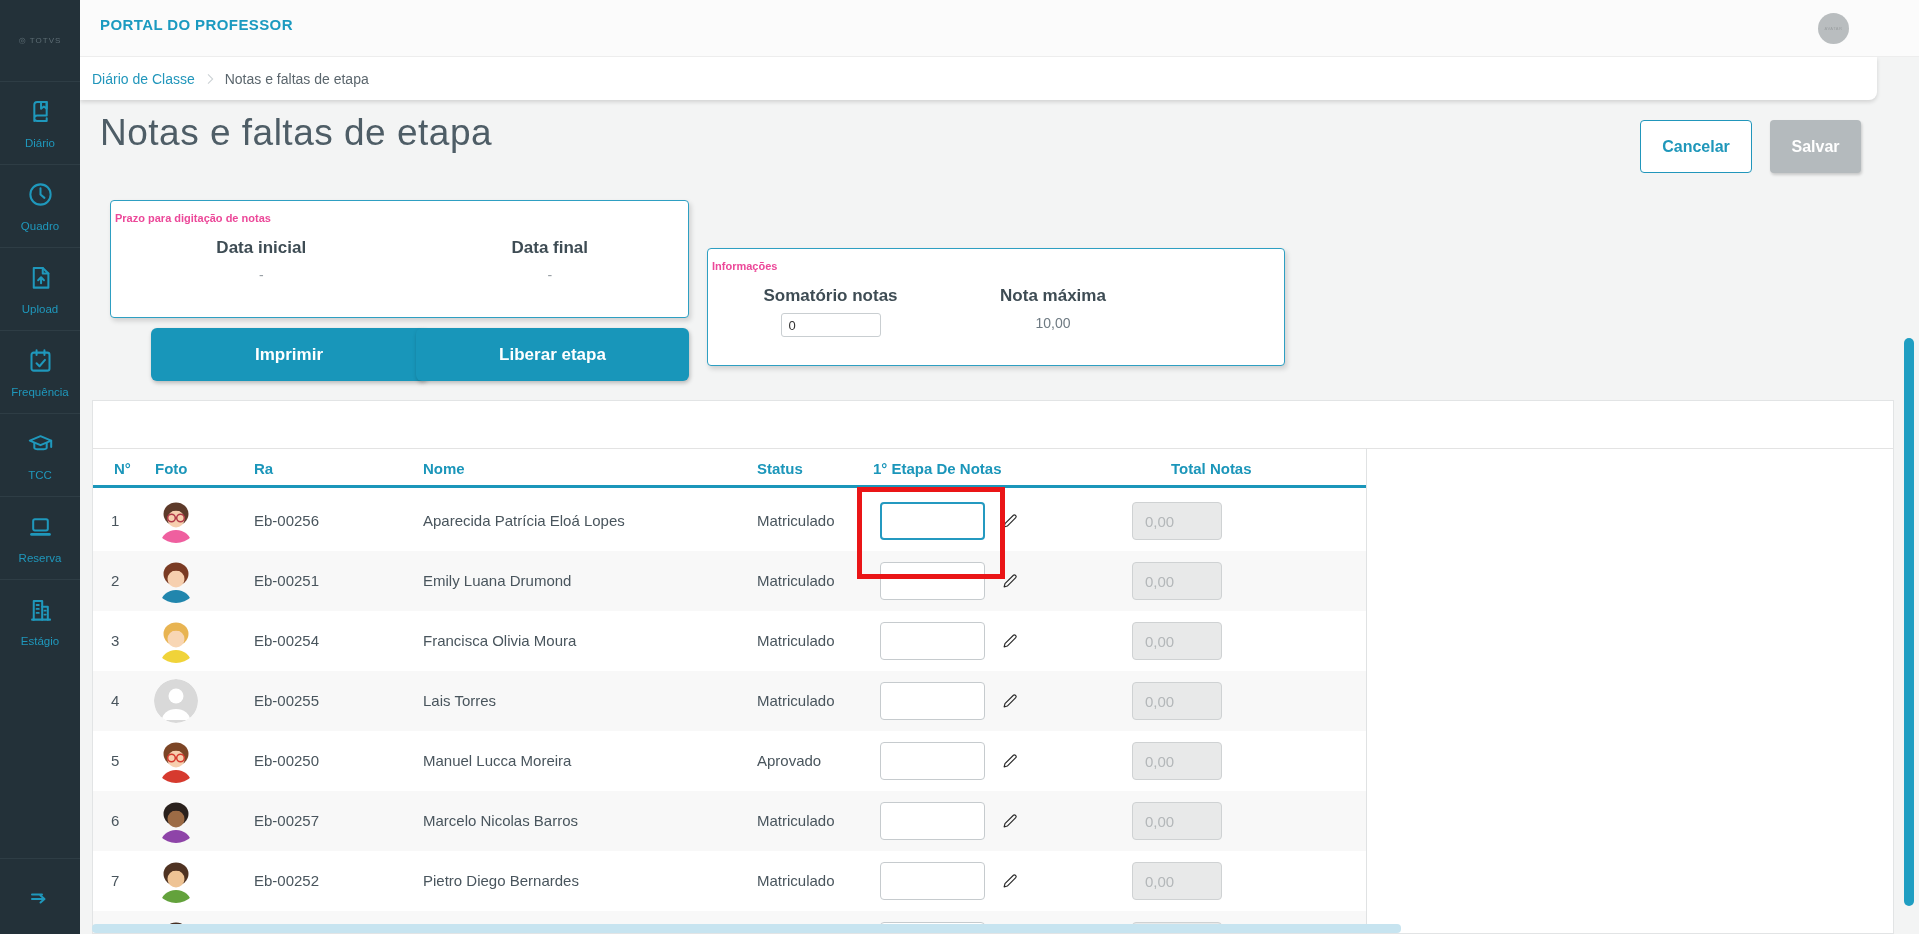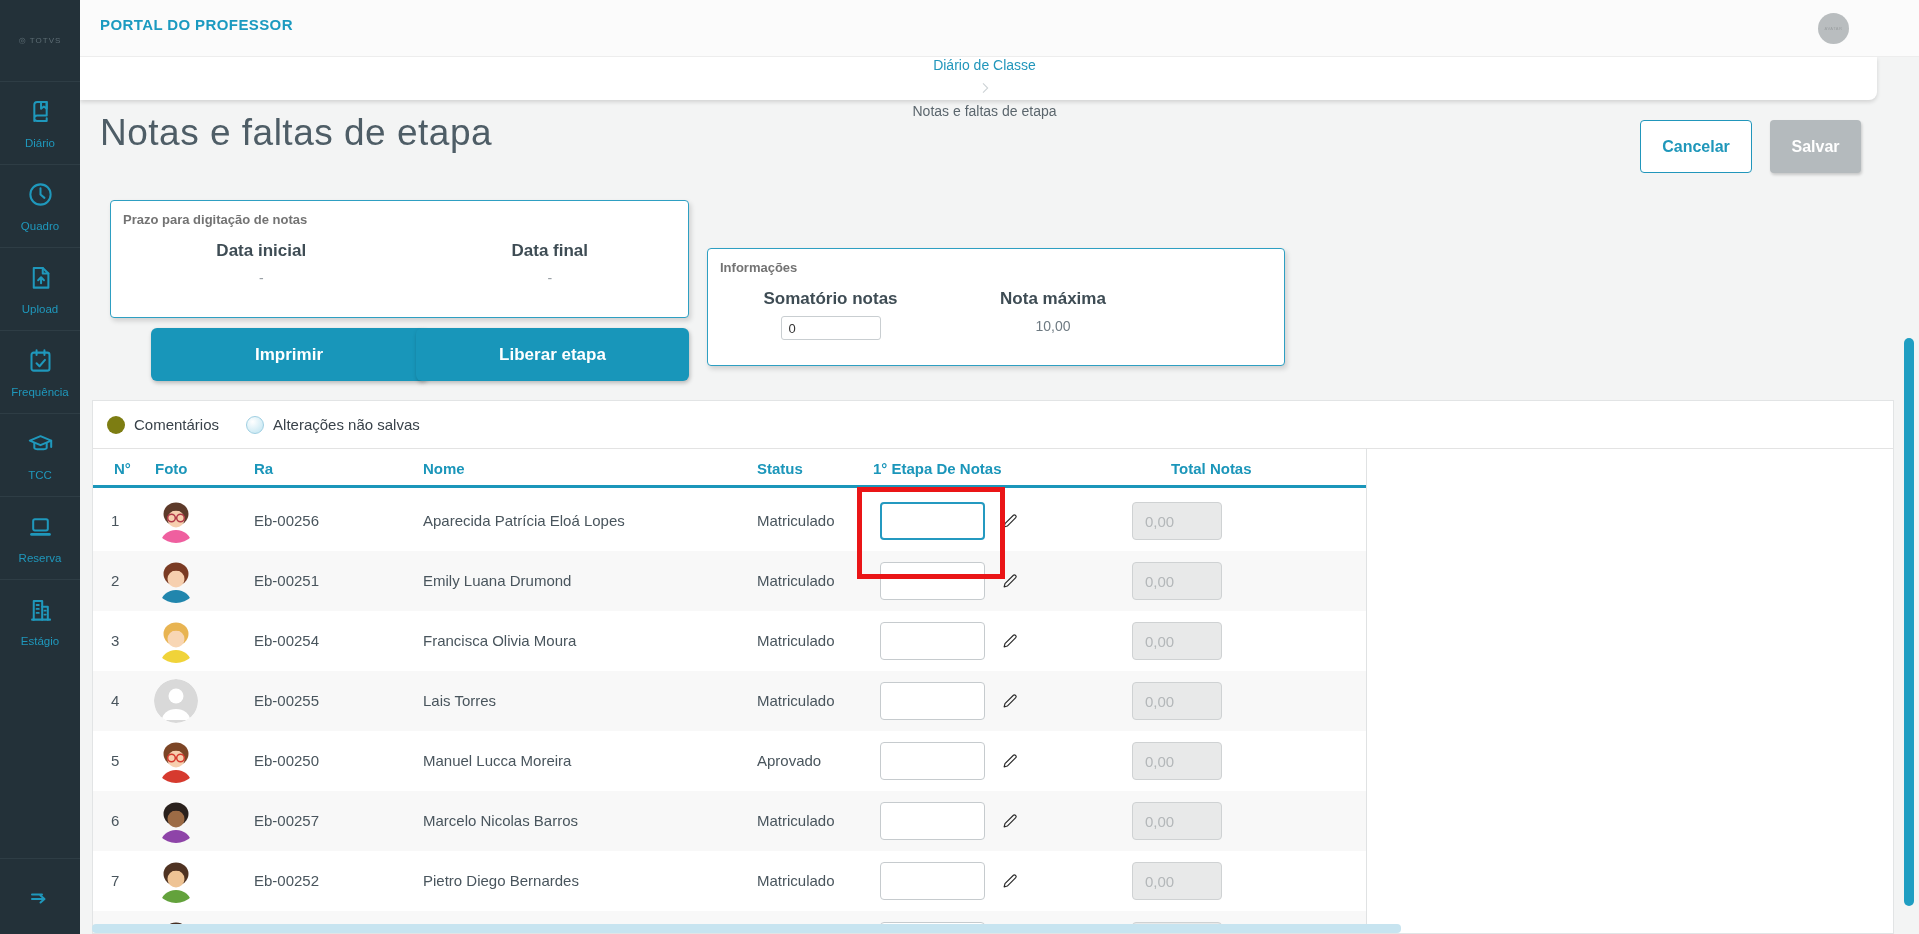--- a/index.html
+++ b/index.html
@@ -28,42 +28,42 @@
   .portal-title { position:absolute; left:20px; top:16px; font-size:15px; font-weight:bold;
     color:#1b9ac0; letter-spacing:.4px; }
   .user-avatar { position:absolute; right:70px; top:13px; width:31px; height:31px; border-radius:50%;
     background:#b9bdbf; display:flex; align-items:center; justify-content:center;
     font-size:4px; color:#9a9ea0; letter-spacing:.5px; cursor:pointer; }
 
   
   .breadcrumb-bar { position:absolute; left:80px; top:57px; width:1797px; height:43px;
     background:#ffffff; border-bottom-right-radius:8px;
     box-shadow:0 2px 4px rgba(0,0,0,.14); z-index:19;
-    display:flex; align-items:center; padding-left:12px; gap:7px;flex-direction:column; }
+    display:flex; align-items:center; padding-left:12px; gap:7px; }
   .crumb-link { font-size:14px; color:#2196bb; cursor:pointer; }
   .crumb-current { font-size:14px; color:#5b666d; }
   .crumb-sep { width:16px; height:16px; display:inline-flex; }
 
   
   .content { position:absolute; left:80px; top:100px; width:1839px; height:834px; background:#f3f4f4; }
   .page-title { position:absolute; left:20px; top:12px; font-size:37px; font-weight:400;
     color:#4e5d66; letter-spacing:.5px; }
   .btn-cancel { position:absolute; left:1560px; top:20px; width:112px; height:53px;
     background:#fff; border:1px solid #2196bb; border-radius:4px; color:#1f97ba;
     font-size:16px; font-weight:bold; cursor:pointer; font-family:inherit; }
   .btn-save { position:absolute; left:1690px; top:20px; width:91px; height:53px;
     background:#b4babd; border:none; border-radius:4px; color:#ffffff;
     font-size:16px; font-weight:bold; cursor:pointer; font-family:inherit;
     box-shadow:1px 2px 3px rgba(0,0,0,.18); }
 
   .panel { position:absolute; top:100px; height:118px; background:#fff;
     border:1px solid #2e9fc2; border-radius:4px; box-shadow:2px 3px 5px rgba(0,0,0,.15); }
   .panel-deadline { left:30px; width:579px; }
   .panel-info { left:627px; width:578px;margin-top:48px; }
-  .panel-title { font-size:13px; font-weight:bold; color:#737373; padding:11px 0 0 12px; }
+  .panel-title { font-size:11px; font-weight:bold; color:#ec4899; padding:11px 0 0 4px; }
   .panel-fields { display:flex; margin-top:14px; }
   .pf-col { flex:1; text-align:center;margin-left:12px; }
   .pf-label { font-size:17px; font-weight:bold; color:#3e4c54; }
   .pf-value { font-size:14px; color:#9aa1a6; margin-top:9px; }
   .info-fields { display:flex; margin-top:14px; }
   .if-col1 { width:245px; text-align:center; }
   .if-col2 { width:200px; text-align:center; }
   .sum-input { width:100px; height:24px; margin-top:7px; border:1px solid #c9ced1; border-radius:3px;
     font-size:13px; color:#333; padding:0 7px; font-family:inherit; }
   .max-value { font-size:14px; color:#6e7a82; margin-top:9px; }
@@ -240,26 +240,20 @@
         <div class="pf-label">Nota máxima</div>
         <div class="max-value">10,00</div>
       </div>
     </div>
   </div>
 
   <button class="btn-teal btn-print">Imprimir</button>
   <button class="btn-teal btn-release">Liberar etapa</button>
 
   <div class="card">
-    <div class="legend-row">
-      <span class="legend-dot" id="dot-comments" style="background: rgb(125, 125, 18);"></span>
-      <span class="legend-label">Comentários</span>
-      <span class="legend-dot unsaved" id="dot-unsaved" style="background: radial-gradient(circle at 35% 30%, rgb(255, 255, 255), rgb(205, 234, 244) 75%);"></span>
-      <span class="legend-label">Alterações não salvas</span>
-    </div>
     <div class="table-top-line"></div>
     <div class="table-right-border"></div>
 
     <div class="thead">
       <span class="h-num">N°</span>
       <span class="h-foto">Foto</span>
       <span class="h-ra">Ra</span>
       <span class="h-nome">Nome</span>
       <span class="h-status">Status</span>
       <span class="h-etapa">1° Etapa De Notas</span>

